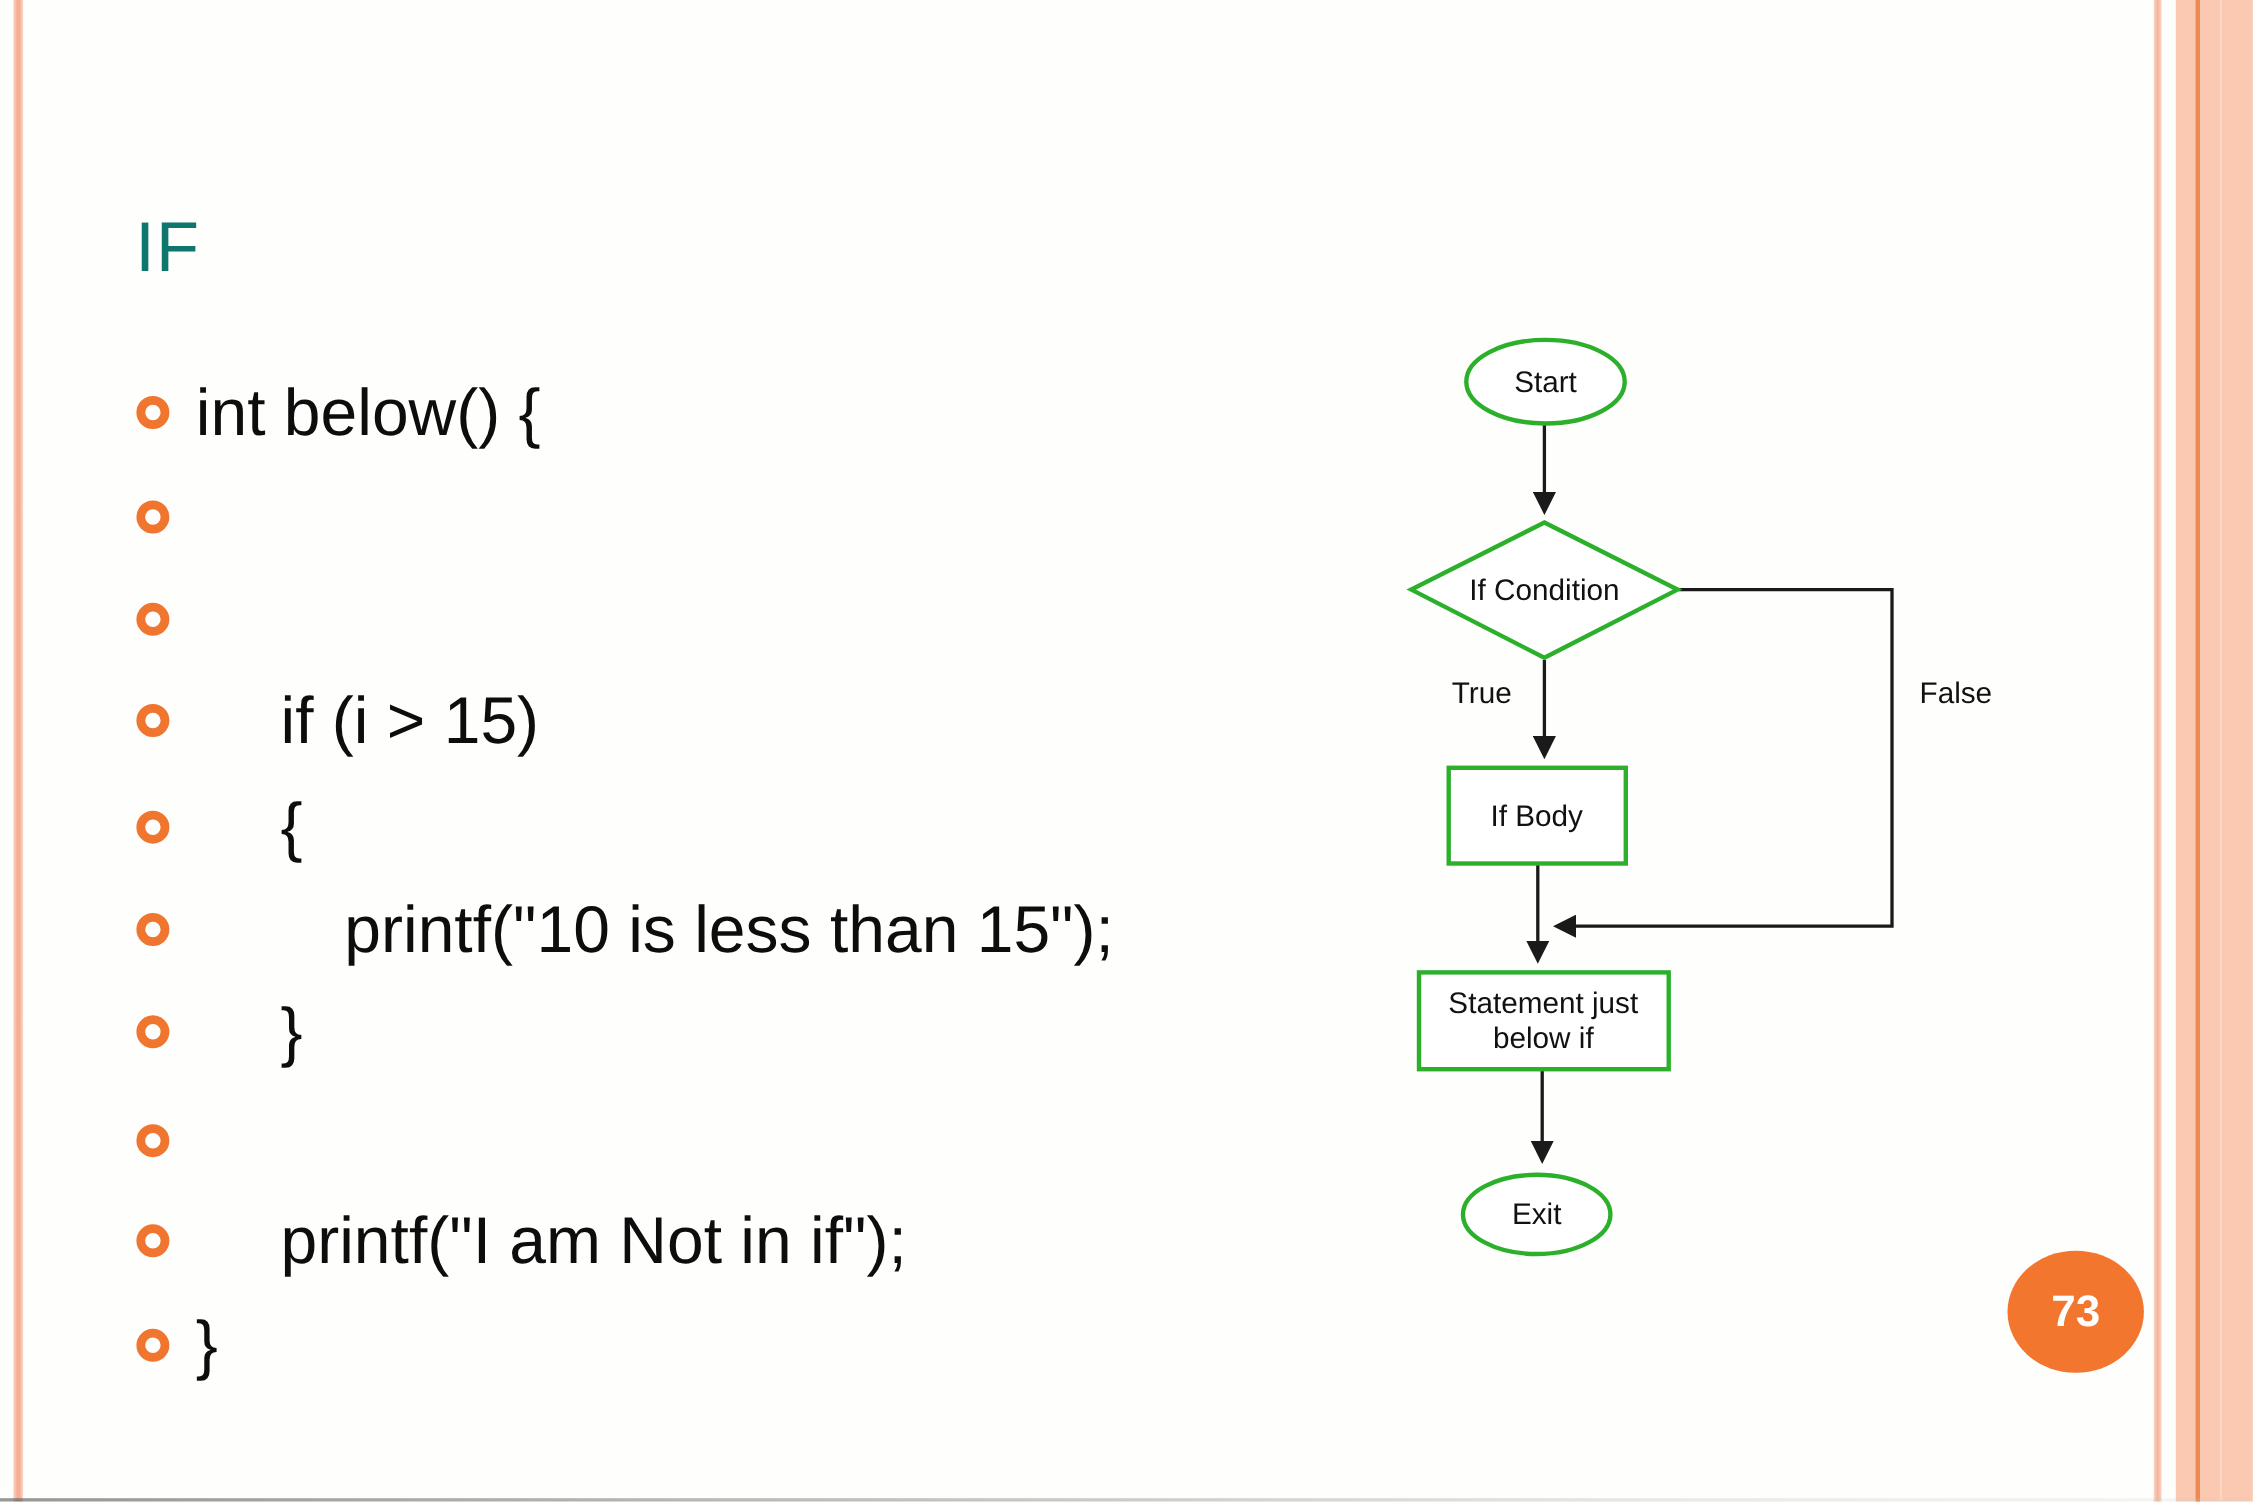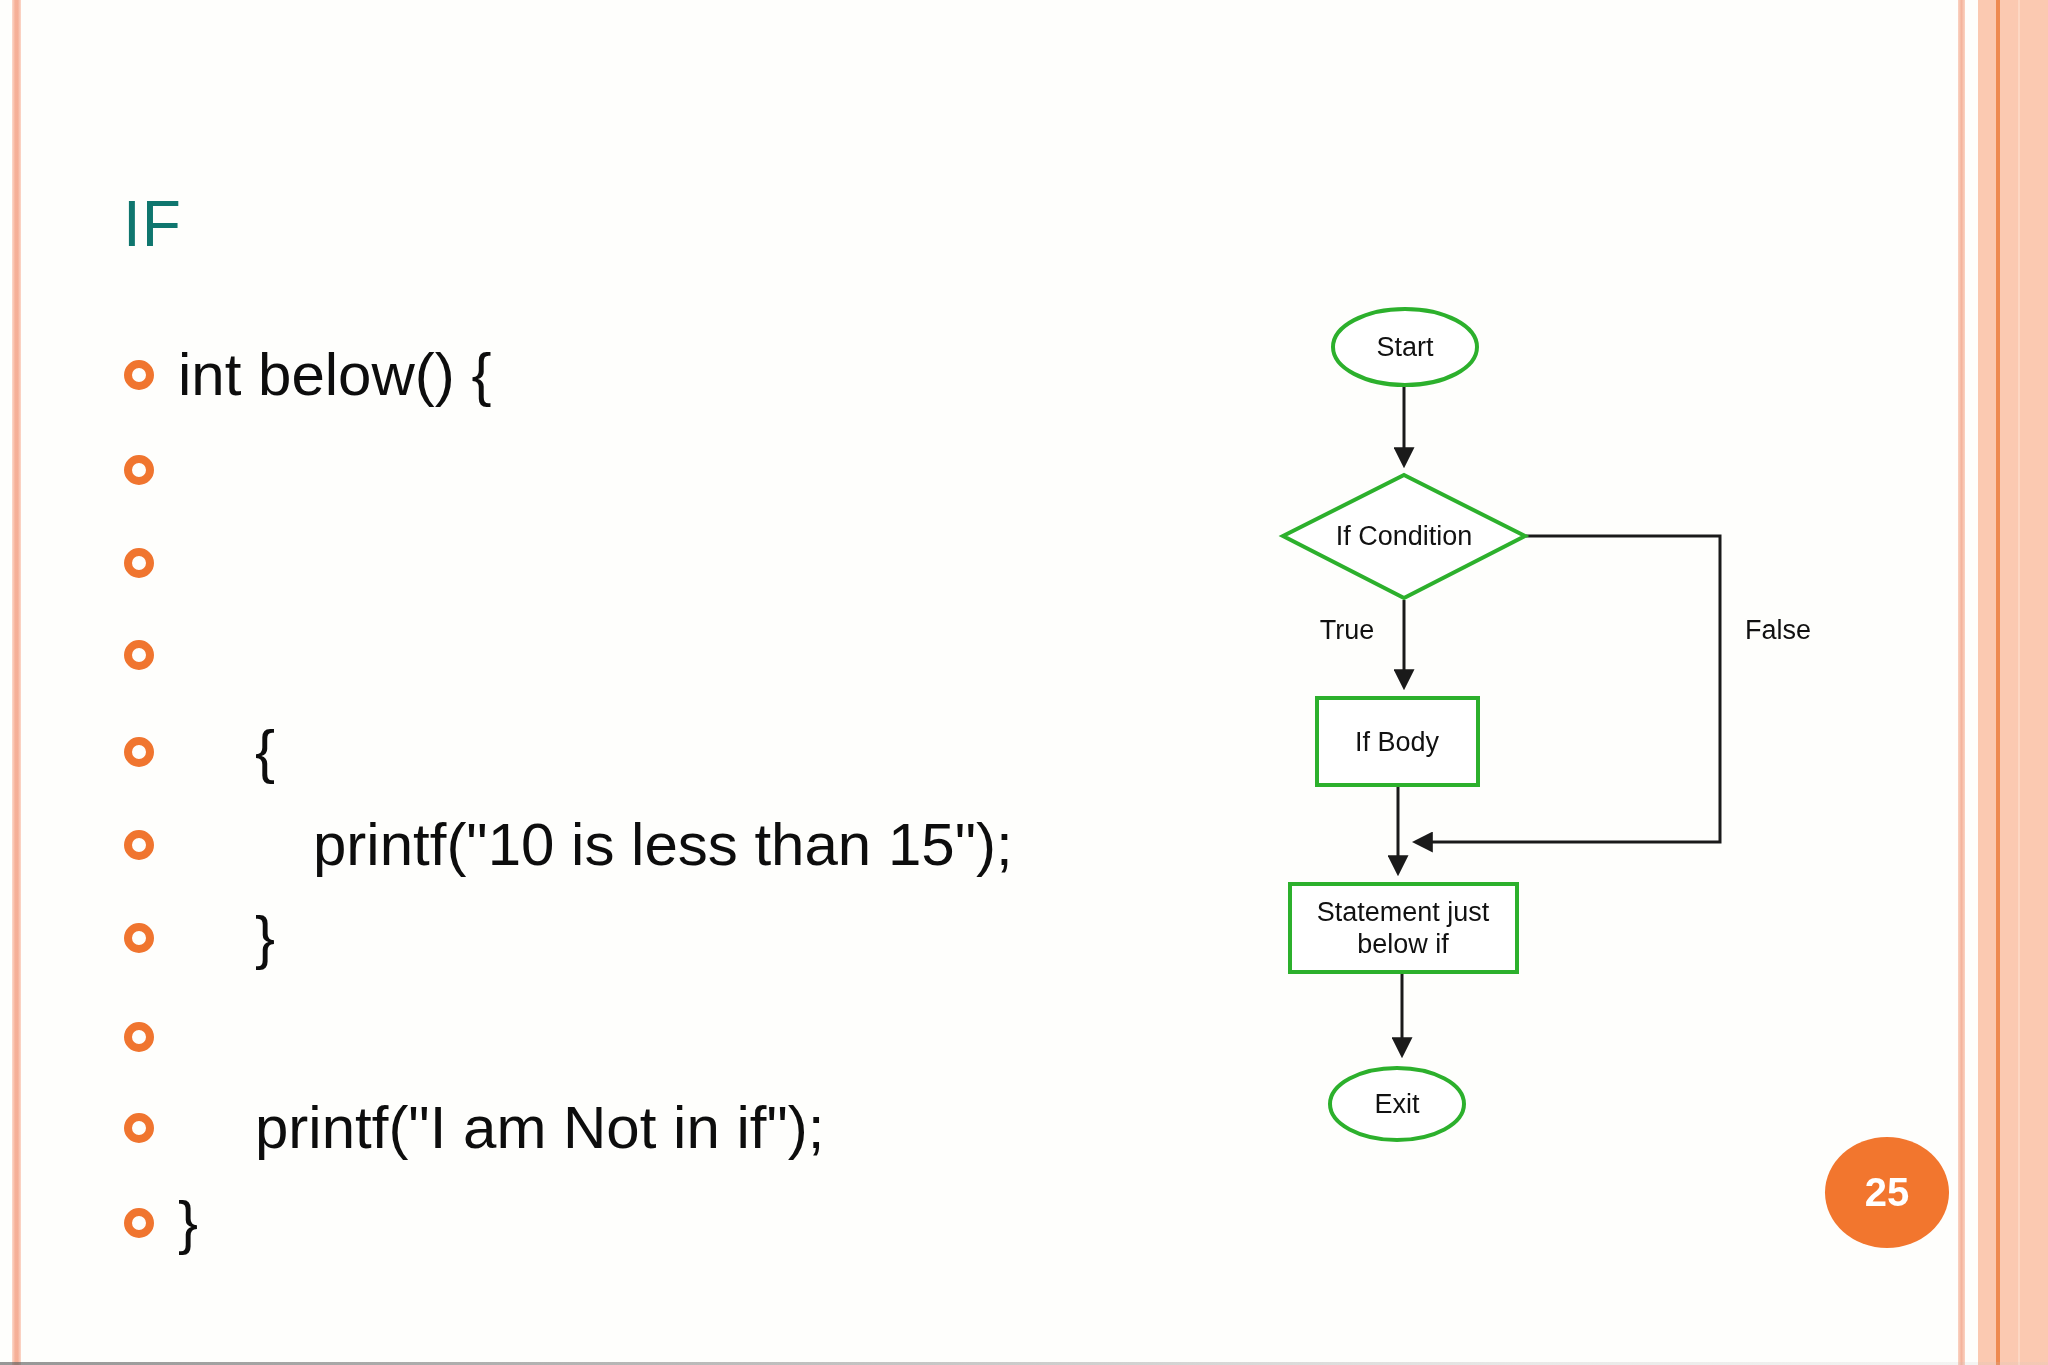--- a/index.html
+++ b/index.html
@@ -85,20 +85,21 @@
 </div>
 <div class="row indent-1" style="top:434px">
   <span class="bullet"></span>
 </div>
 <div class="row indent-1" style="top:527px">
   <span class="bullet"></span>
   <span class="code"></span>
 </div>
 <div class="row indent-1" style="top:619px">
   <span class="bullet"></span>
+  <span class="code">if (i &gt; 15)</span>
 </div>
 <div class="row indent-1" style="top:716px">
   <span class="bullet"></span>
   <span class="code">{</span>
 </div>
 <div class="row indent-2" style="top:809px">
   <span class="bullet"></span>
   <span class="code">printf("10 is less than 15");</span>
 </div>
 <div class="row indent-1" style="top:902px">
@@ -145,14 +146,14 @@
 
   <rect class="flow-shape" x="1290" y="884" width="227" height="88"></rect>
   <text x="1403" y="921" text-anchor="middle">Statement just</text>
   <text x="1403" y="953" text-anchor="middle">below if</text>
 
   <ellipse class="flow-shape" cx="1397" cy="1104" rx="67" ry="36"></ellipse>
   <text x="1397" y="1113" text-anchor="middle">Exit</text>
 </svg>
 
 <div class="page-badge">
-  <span>25</span>
+  <span>73</span>
 </div>
 
 </body></html>

